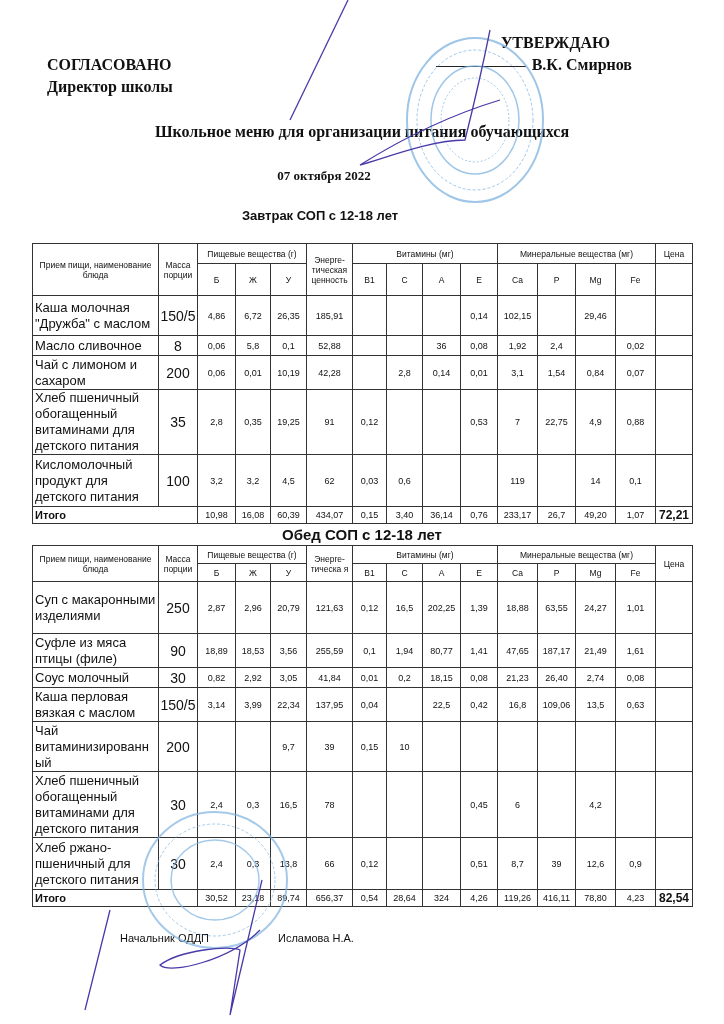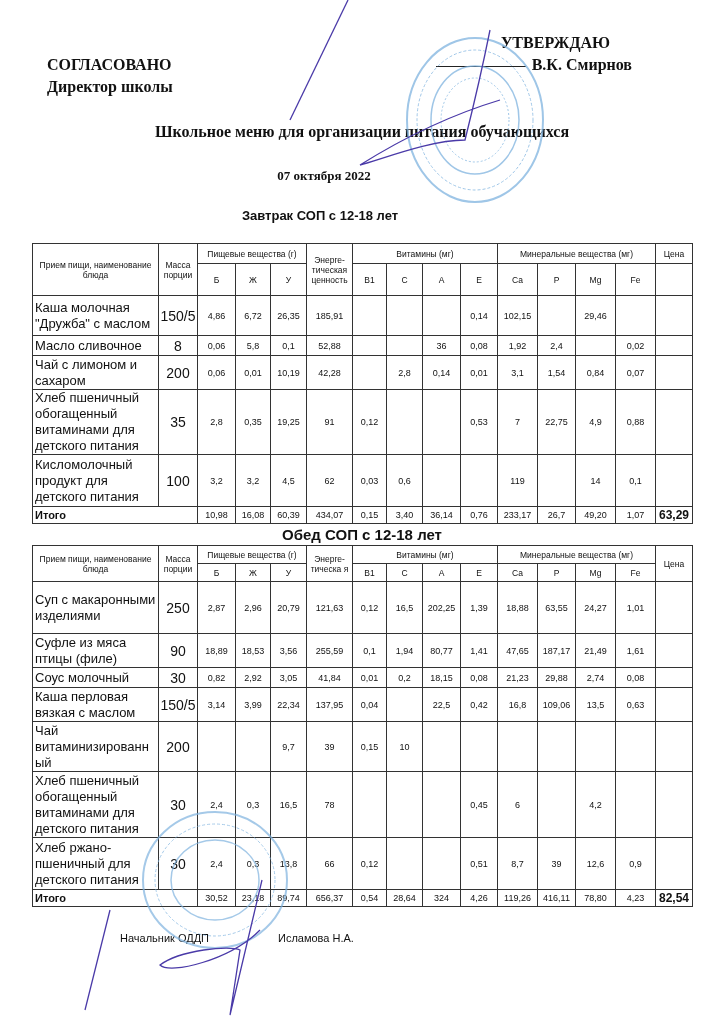--- a/index.html
+++ b/index.html
@@ -189,21 +189,21 @@
         <td class="num">60,39</td>
         <td class="num">434,07</td>
         <td class="num">0,15</td>
         <td class="num">3,40</td>
         <td class="num">36,14</td>
         <td class="num">0,76</td>
         <td class="num">233,17</td>
         <td class="num">26,7</td>
         <td class="num">49,20</td>
         <td class="num">1,07</td>
-        <td class="price">63,29</td>
+        <td class="price">72,21</td>
       </tr>
     </tbody>
 </table>
 
 <div class="abs sans" id="lunch-title">Обед СОП с 12-18 лет</div>
 
 <table class="menu" id="lunch-table">
   <colgroup>
     <col style="width:126px">
       <col style="width:39px">
@@ -285,21 +285,21 @@
         <td class="mass">30</td>
         <td class="num">0,82</td>
         <td class="num">2,92</td>
         <td class="num">3,05</td>
         <td class="num">41,84</td>
         <td class="num">0,01</td>
         <td class="num">0,2</td>
         <td class="num">18,15</td>
         <td class="num">0,08</td>
         <td class="num">21,23</td>
-        <td class="num">29,88</td>
+        <td class="num">26,40</td>
         <td class="num">2,74</td>
         <td class="num">0,08</td>
         <td class="num"></td>
       </tr>
       <tr style="height: 34px;">
         <td class="name">Каша перловая вязкая с маслом</td>
         <td class="mass">150/5</td>
         <td class="num">3,14</td>
         <td class="num">3,99</td>
         <td class="num">22,34</td>

